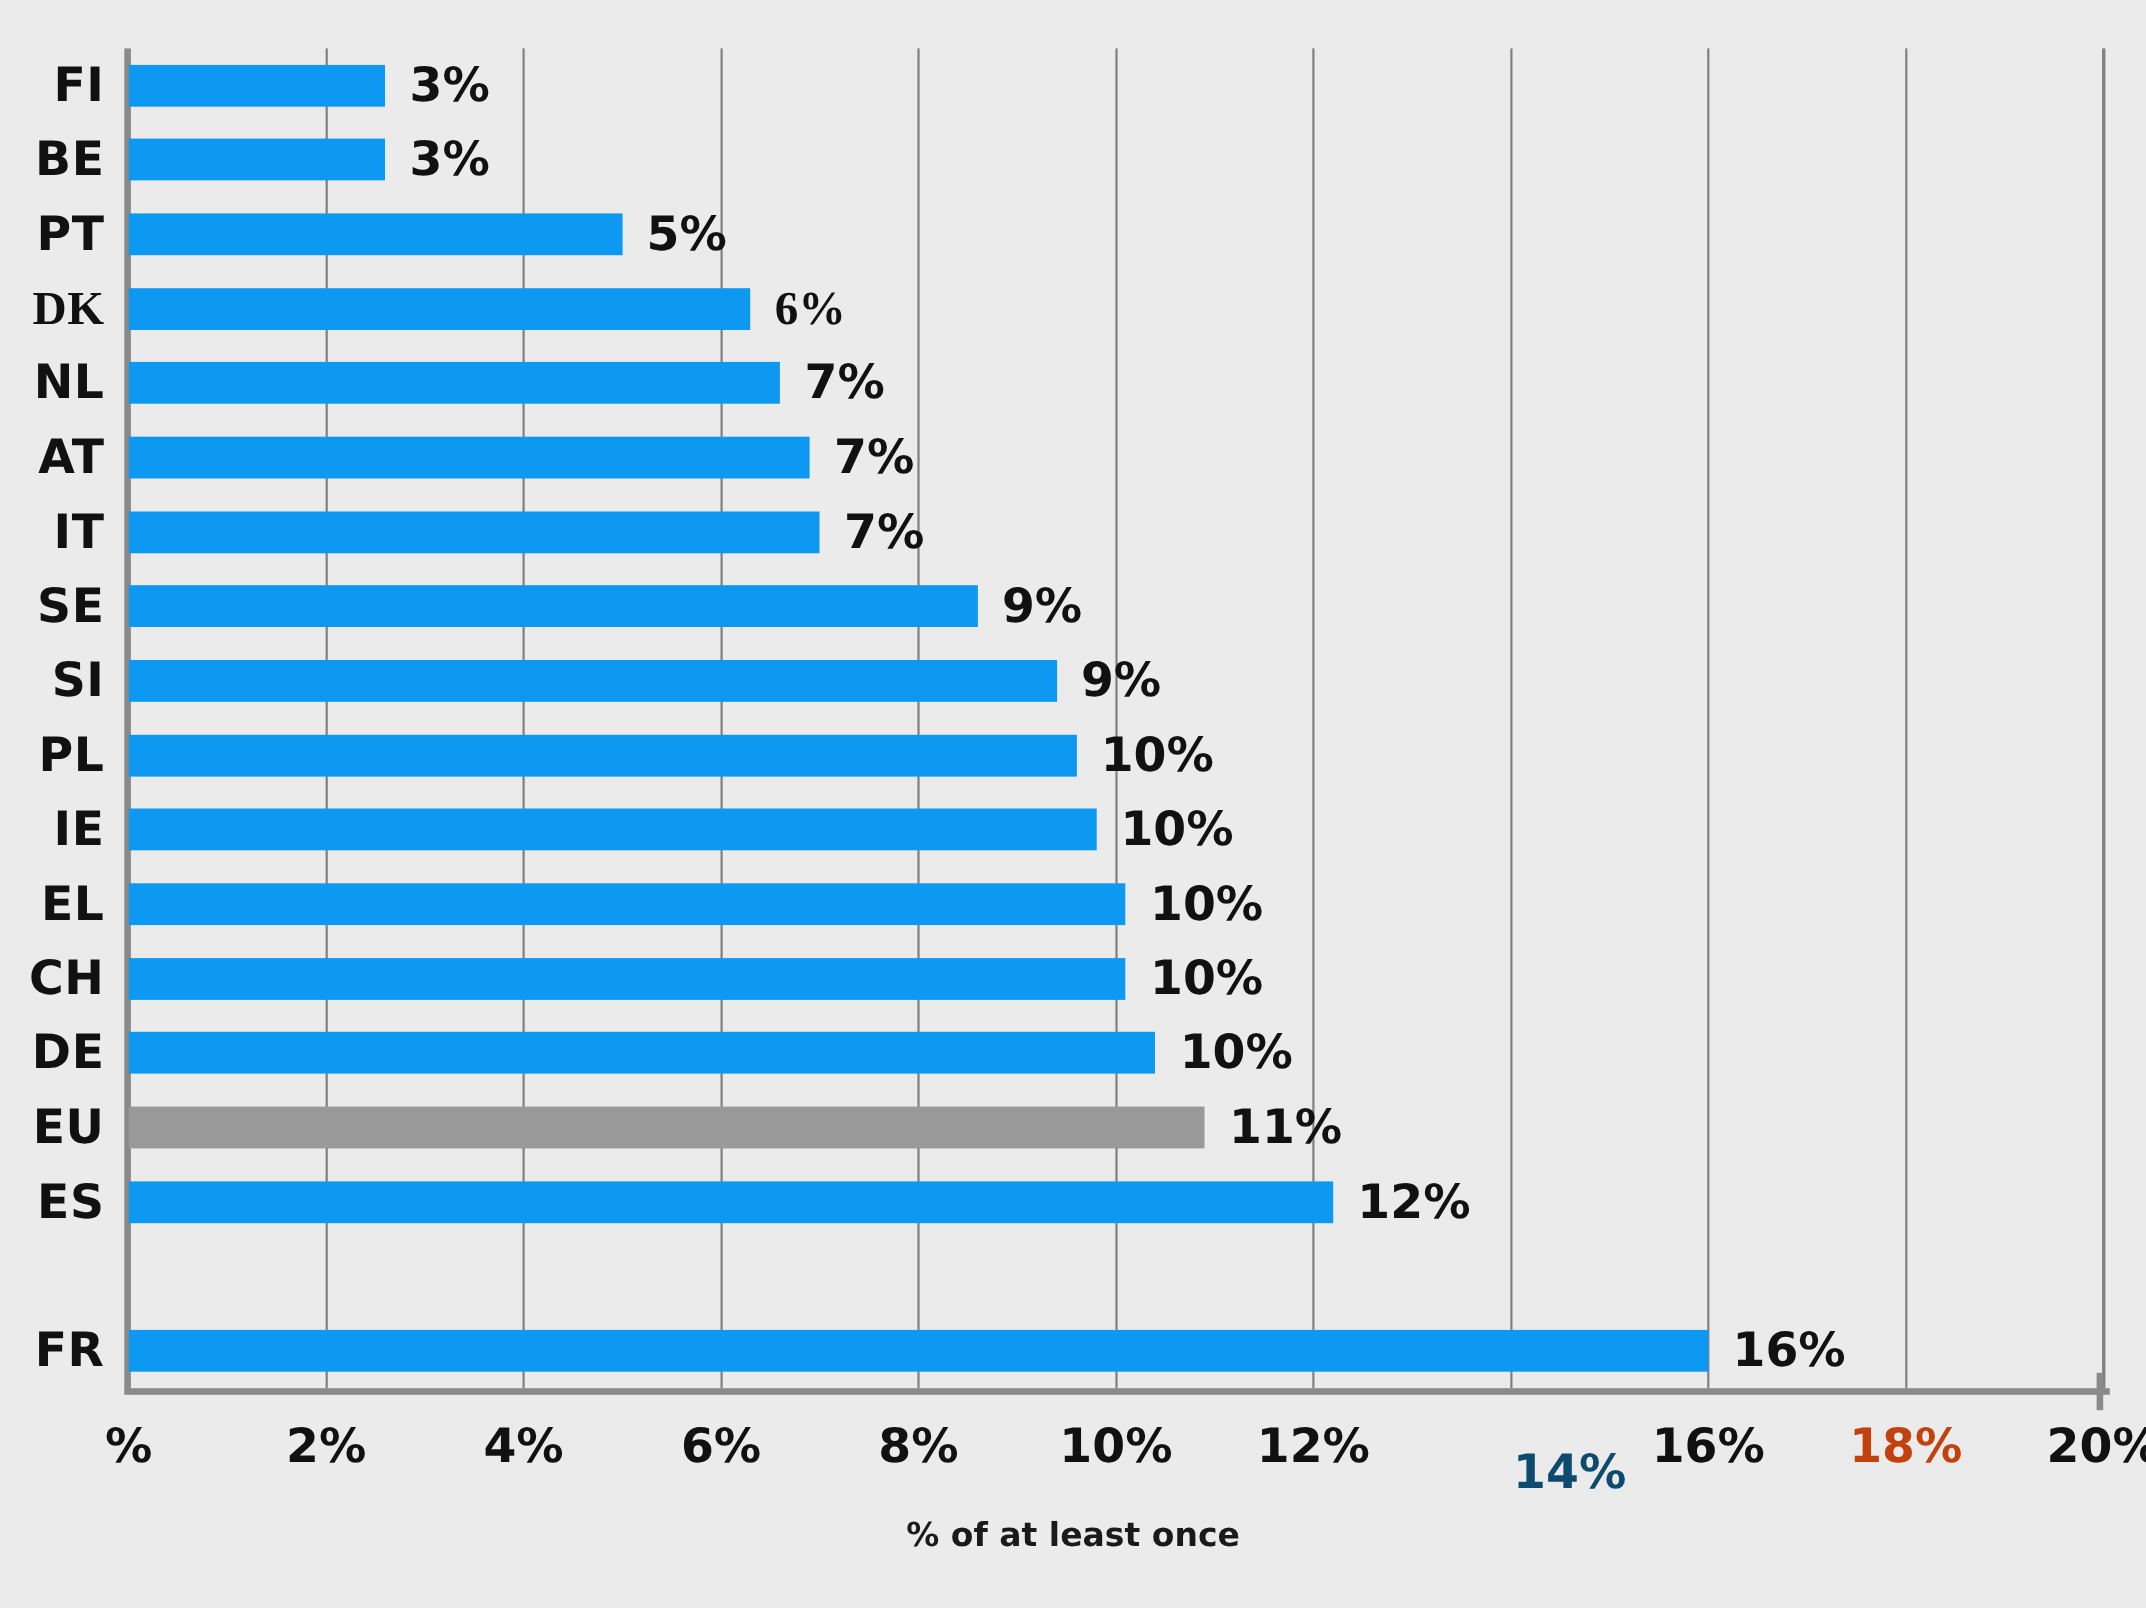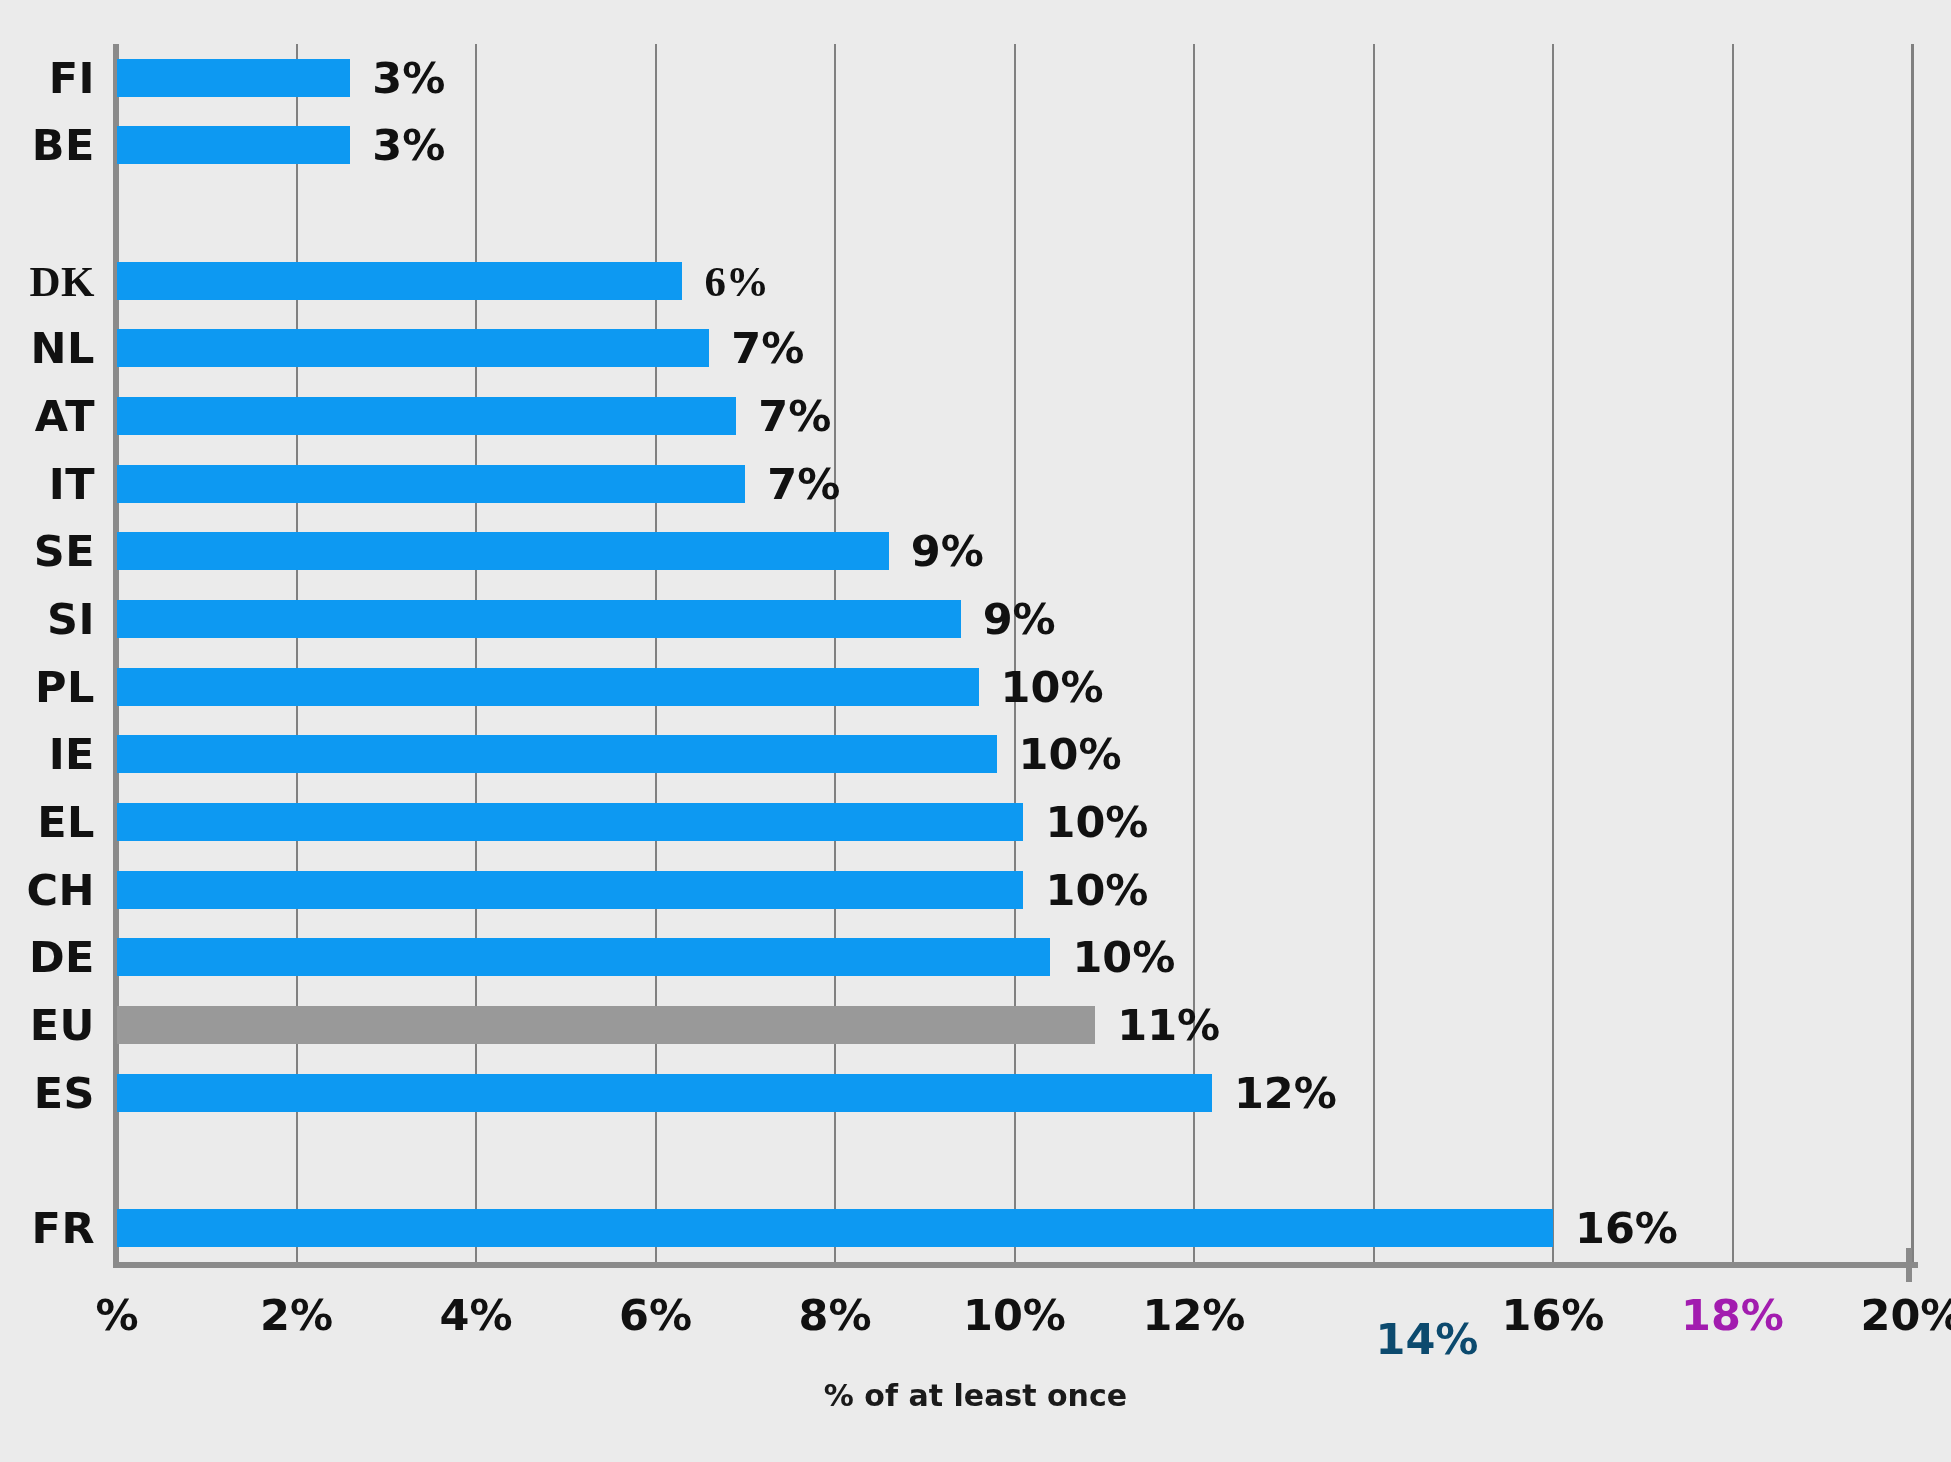--- a/index.html
+++ b/index.html
@@ -158,20 +158,25 @@
       <div class="row" style="top: 0px; height: 67.6667px;">
         <div class="cat-label">FI</div>
         <div class="bar" style="width: 233.35px; background: rgb(13, 153, 242);"></div>
         <div class="bar-value" style="left: 372.35px; color: rgb(17, 17, 17);">3%</div>
       </div>
       <div class="row" style="top: 67.6667px; height: 67.6667px;">
         <div class="cat-label">BE</div>
         <div class="bar" style="width: 233.35px; background: rgb(13, 153, 242);"></div>
         <div class="bar-value" style="left: 372.35px; color: rgb(17, 17, 17);">3%</div>
       </div>
+      <div class="row" style="top: 135.333px; height: 67.6667px;">
+        <div class="cat-label">PT</div>
+        <div class="bar" style="width: 448.75px; background: rgb(13, 153, 242);"></div>
+        <div class="bar-value" style="left: 587.75px; color: rgb(17, 17, 17);">5%</div>
+      </div>
       <div class="row" style="top: 203px; height: 67.6667px; font-family: Liberation Serif, serif;">
         <div class="cat-label">DK</div>
         <div class="bar" style="width: 565.425px; background: rgb(13, 153, 242);"></div>
         <div class="bar-value" style="left: 704.425px; color: rgb(17, 17, 17);">6%</div>
       </div>
       <div class="row" style="top: 270.667px; height: 67.6667px;">
         <div class="cat-label">NL</div>
         <div class="bar" style="width: 592.35px; background: rgb(13, 153, 242);"></div>
         <div class="bar-value" style="left: 731.35px; color: rgb(17, 17, 17);">7%</div>
       </div>
@@ -240,19 +245,19 @@
   <div class="xticks" id="xticks">
       <div class="xtick" style="left: 117px; color: rgb(17, 17, 17);">%</div>
       <div class="xtick" style="left: 296.5px; color: rgb(17, 17, 17);">2%</div>
       <div class="xtick" style="left: 476px; color: rgb(17, 17, 17);">4%</div>
       <div class="xtick" style="left: 655.5px; color: rgb(17, 17, 17);">6%</div>
       <div class="xtick" style="left: 835px; color: rgb(17, 17, 17);">8%</div>
       <div class="xtick" style="left: 1014.5px; color: rgb(17, 17, 17);">10%</div>
       <div class="xtick" style="left: 1194px; color: rgb(17, 17, 17);">12%</div>
       <div class="xtick" style="left: 1427px; color: #0c4a6e; margin-top: 24px;">14%</div>
       <div class="xtick" style="left: 1553px; color: rgb(17, 17, 17);">16%</div>
-      <div class="xtick" style="left: 1732.5px; color: #a21caf; text-align: center;">18%</div>
+      <div class="xtick" style="left: 1732.5px; color: #c2410c; text-align: center;">18%</div>
       <div class="xtick" style="left: 1912px; color: rgb(17, 17, 17);">20%</div>
     </div>
 
   <div class="xaxis-title">% of at least once</div>
 
 </div>
 
 </body></html>

